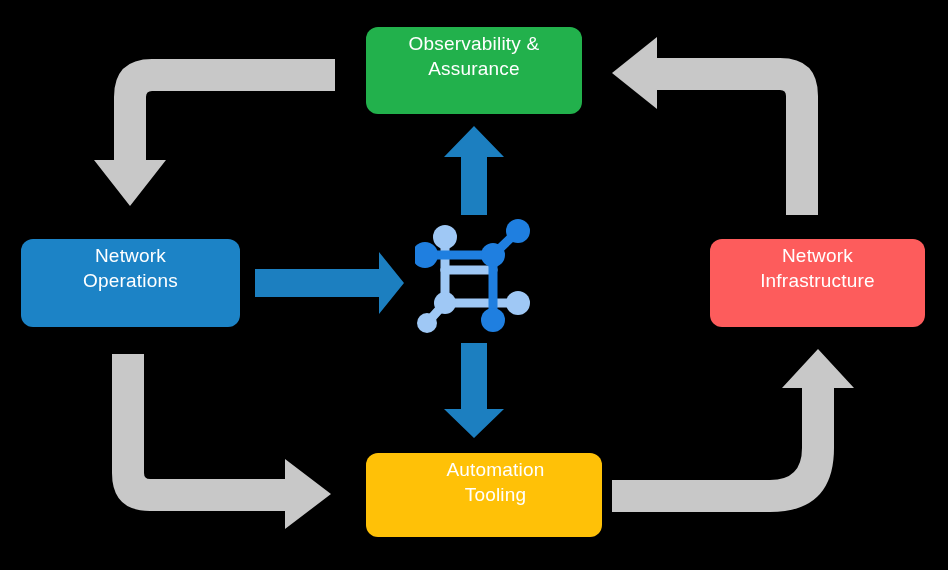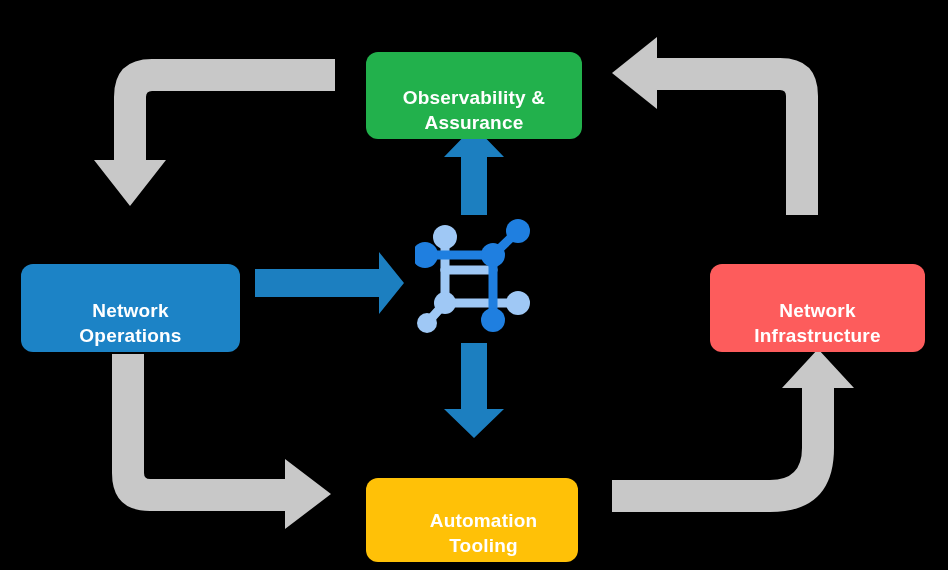--- a/index.html
+++ b/index.html
@@ -16,32 +16,31 @@
   #canvas {
     position: relative;
     width: 948px;
     height: 570px;
     background: #000000;
   }
   .node-box {
     position: absolute;
     border-radius: 12px;
     display: flex;
-    align-items: flex-end;
+    align-items: flex-start;
     justify-content: center;
     text-align: center;
     color: #ffffff;
     font-size: 19px;
     line-height: 1.32;
-    font-weight: 700;
+    font-weight: 400;
     letter-spacing: 0.2px;
     box-sizing: border-box;
     padding: 4px 10px;
     white-space: pre-line;
-    margin-top: 25px;
   }
   #box-observability {
     left: 366px;
     top: 27px;
     width: 216px;
     height: 87px;
     background: #22b14c;
   }
   #box-network-operations {
     left: 21px;
@@ -53,21 +52,21 @@
   #box-network-infrastructure {
     left: 710px;
     top: 239px;
     width: 215px;
     height: 88px;
     background: #fd5c5c;
   }
   #box-automation-tooling {
     left: 366px;
     top: 453px;
-    width: 212px;
+    width: 236px;
     height: 84px;
     background: #ffc107;
     padding-left: 33px;
   }
   .svg-layer {
     position: absolute;
     left: 0;
     top: 0;
     width: 948px;
     height: 570px;

